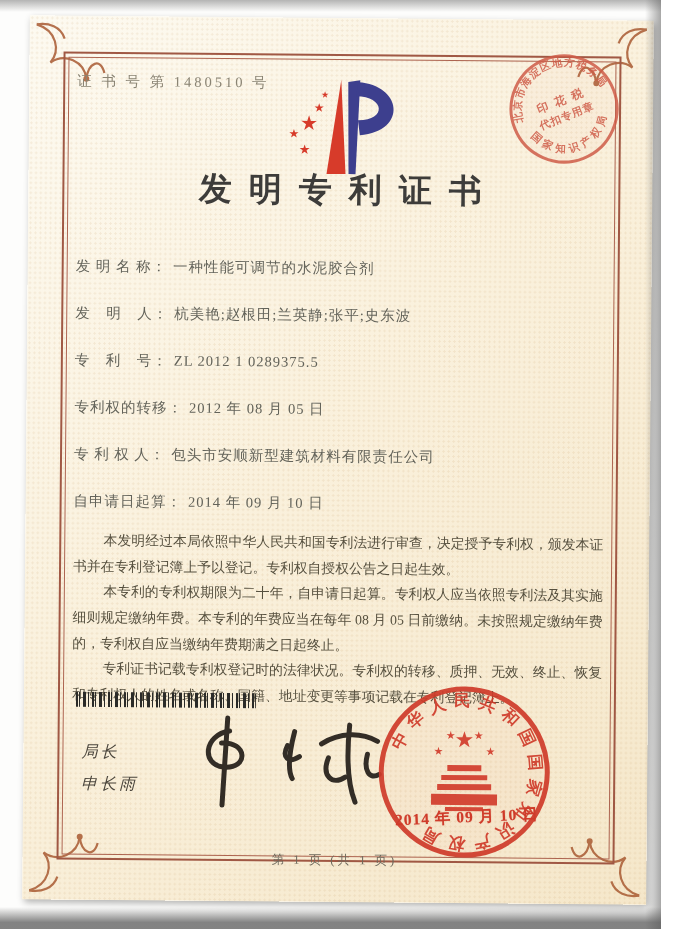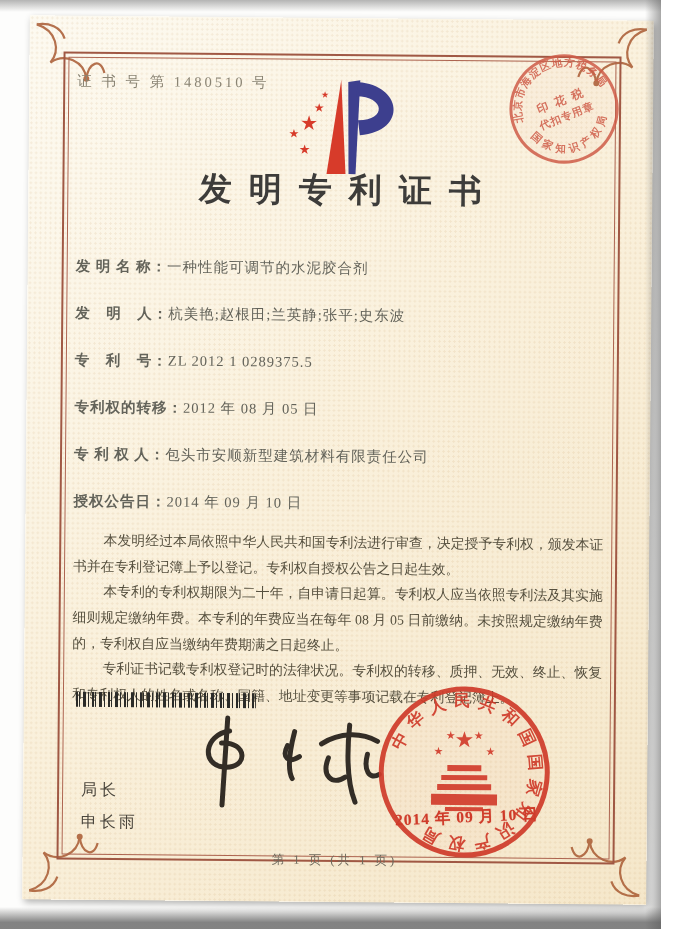--- a/index.html
+++ b/index.html
@@ -25,30 +25,30 @@
   .corner.tl{left:3px;top:3px;transform:scale(-1,-1);}
   .corner.tr{right:3px;top:3px;transform:scaleY(-1);}
   .corner.bl{left:3px;bottom:3px;transform:scaleX(-1);}
   .corner.br{right:3px;bottom:3px;}
   .certno{position:absolute;left:48px;top:56px;font-size:14.5px;color:#8a8474;letter-spacing:3px;}
   .logo{position:absolute;left:254px;top:56px;width:140px;height:108px;}
   .title{position:absolute;left:0;right:0;top:150px;text-align:center;
       font-size:33px;font-weight:bold;color:#3d3c3a;letter-spacing:17px;text-indent:17px;}
   .fields{position:absolute;left:48px;right:44px;top:240px;font-size:14.5px;color:#63635a;}
   .fields .row{margin-bottom:26px;line-height:21px;letter-spacing:1px;white-space:nowrap;}
-  .fields .lab{font-weight:bold;}
+  .fields .lab{margin-right:6px;}
   .bodytext{position:absolute;left:48px;right:46px;top:512px;text-align:justify;
       font-size:13.8px;line-height:1.86;color:#56503f;}
   .bodytext p{margin:0;text-indent:2.2em;}
   .barcode{position:absolute;left:52px;top:676px;width:180px;height:15px;
       background:repeating-linear-gradient(90deg,#2b2b28 0 2px,transparent 2px 3px,
       #2b2b28 3px 4px,transparent 4px 7px,#2b2b28 7px 10px,transparent 10px 12px,
       #2b2b28 12px 13px,transparent 13px 16px);}
-  .signer{position:absolute;left:58px;top:758px;font-size:16px;color:#4a453c;
-      line-height:2.0;letter-spacing:3px;}
+  .signer{position:absolute;left:58px;top:720px;font-size:16px;color:#4a453c;
+      line-height:2.0;letter-spacing:3px;font-style:italic;}
   .signature{position:absolute;left:158px;top:694px;width:215px;height:102px;}
   .seal-office{position:absolute;left:352px;top:664px;width:178px;height:178px;opacity:.92;}
   .seal-date{position:absolute;left:338px;top:788px;width:212px;text-align:center;
       color:#cf3b2a;font-weight:bold;font-size:15.5px;letter-spacing:1px;
       transform:rotate(-3deg);text-shadow:0 0 1px rgba(207,59,42,.5);}
   .seal-tax{position:absolute;left:476px;top:30px;width:118px;height:118px;
       transform:rotate(-22deg);opacity:.85;}
   .footer{position:absolute;left:0;right:0;top:834px;text-align:center;
       font-size:12.5px;color:#6e695c;letter-spacing:3px;}
   .sealtext{font-family:"Liberation Serif", serif;font-weight:bold;}
@@ -136,21 +136,21 @@
       <div class="row">
         <span class="lab">专　利　号：</span><span>ZL 2012 1 0289375.5</span>
       </div>
       <div class="row">
         <span class="lab">专利权的转移：</span><span>2012 年 08 月 05 日</span>
       </div>
       <div class="row">
         <span class="lab">专 利 权 人：</span><span>包头市安顺新型建筑材料有限责任公司</span>
       </div>
       <div class="row">
-        <span class="lab">授权公告日：</span><span>2014 年 09 月 10 日</span>
+        <span class="lab">自申请日起算：</span><span>2014 年 09 月 10 日</span>
       </div>
     </div>
 
     <div class="bodytext">
       <p>本发明经过本局依照中华人民共和国专利法进行审查，决定授予专利权，颁发本证书并在专利登记簿上予以登记。专利权自授权公告之日起生效。</p>
       <p>本专利的专利权期限为二十年，自申请日起算。专利权人应当依照专利法及其实施细则规定缴纳年费。本专利的年费应当在每年 08 月 05 日前缴纳。未按照规定缴纳年费的，专利权自应当缴纳年费期满之日起终止。</p>
       <p>专利证书记载专利权登记时的法律状况。专利权的转移、质押、无效、终止、恢复和专利权人的姓名或名称、国籍、地址变更等事项记载在专利登记簿上。</p>
     </div>
 
     <div class="barcode"></div>

